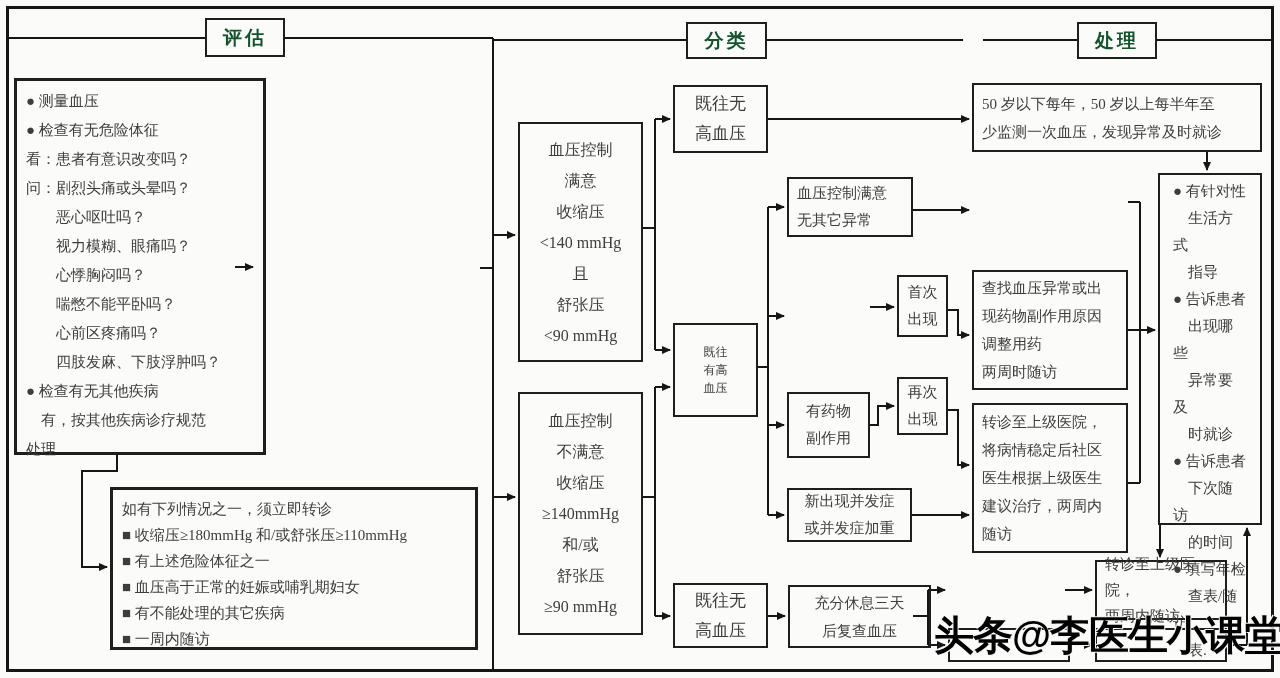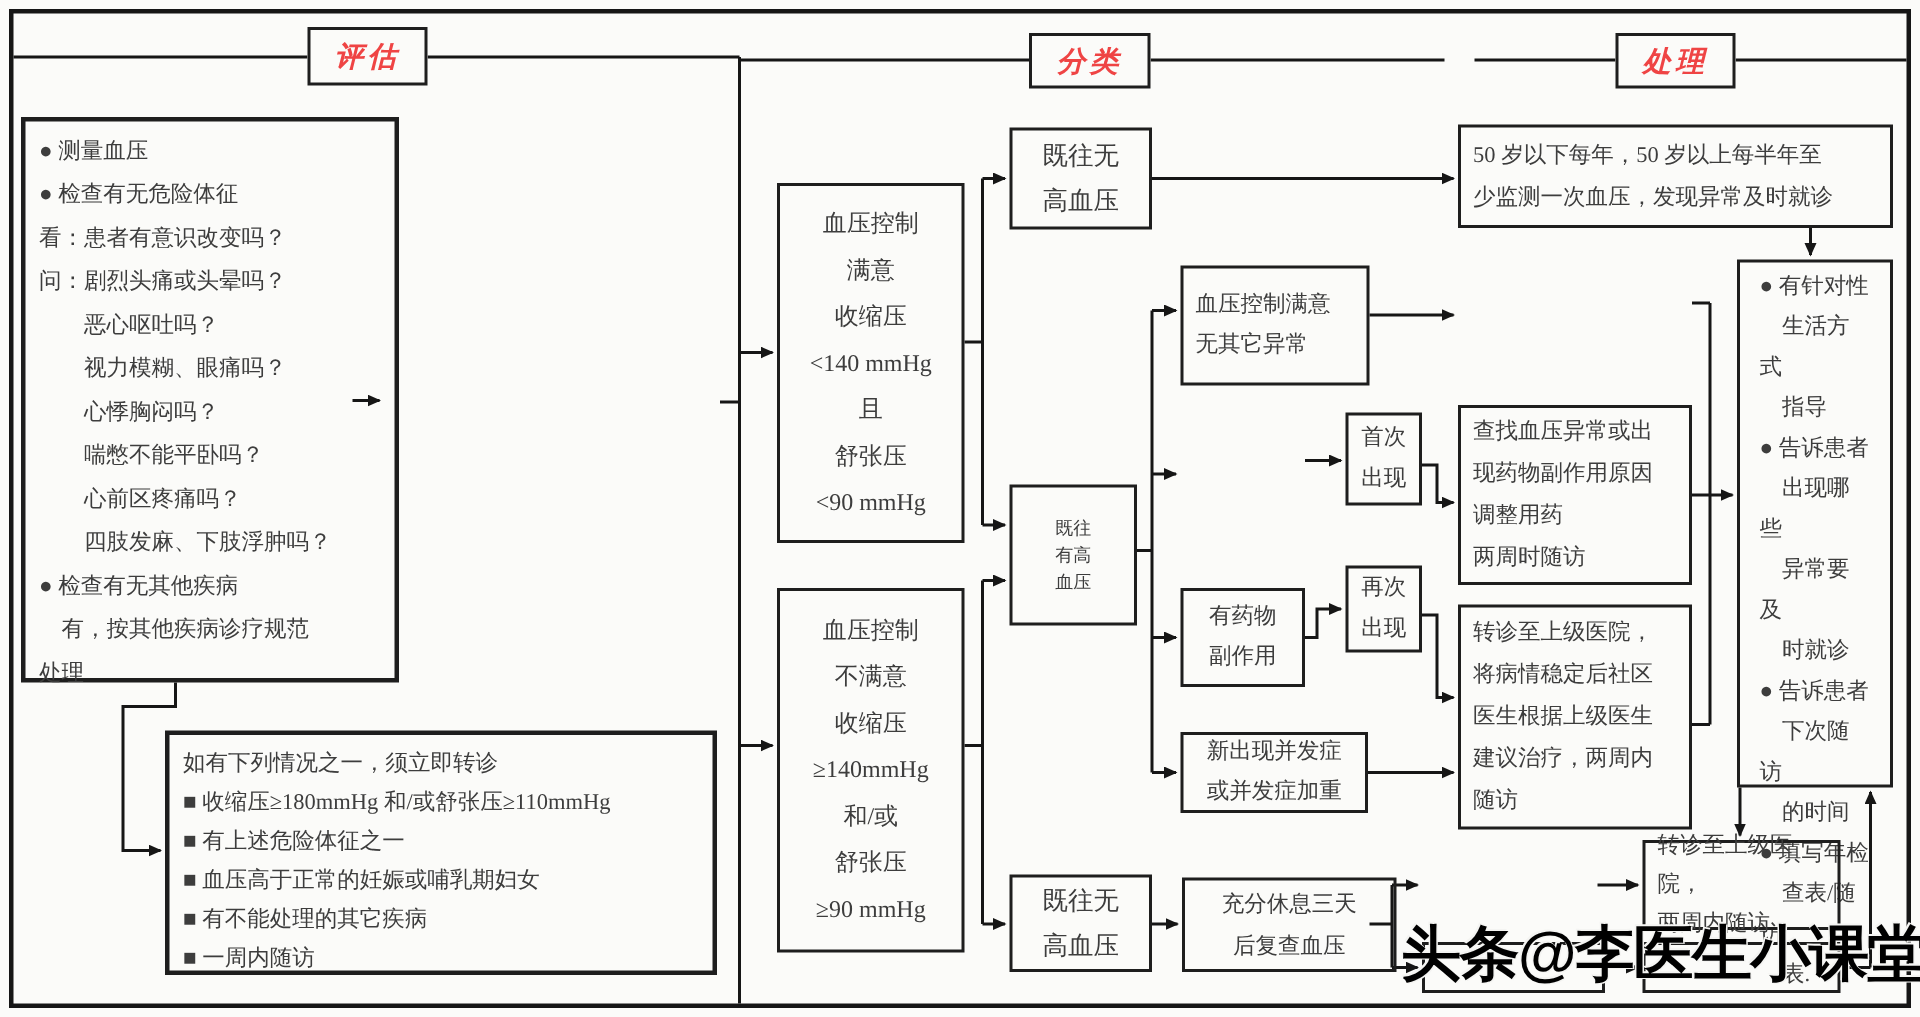--- a/index.html
+++ b/index.html
@@ -14,23 +14,23 @@
     border:2px solid #1e1e1e;color:#3d3d3d;
     white-space:pre-line;font-size:15px;line-height:27px;
     background:transparent;
   }
   .thick{border-width:3px;}
   .c{display:flex;align-items:center;justify-content:center;text-align:center;}
   .lv{display:flex;flex-direction:column;justify-content:center;text-align:left;padding:2px 8px;}
   .tl{padding:6px 9px;text-align:left;}
   .hdr{
     position:absolute;box-sizing:border-box;z-index:3;
-    border:2px solid #1e1e1e;background:#fbfbf9;color:#ef4444;
+    border:2px solid #1e1e1e;background:#fbfbf9;color:#14532d;
     display:flex;align-items:center;justify-content:center;
-    font-size:19px;font-weight:600;letter-spacing:3px;font-style:italic;
+    font-size:19px;font-weight:600;letter-spacing:3px;
   }
   #watermark{
     position:absolute;left:934px;top:608px;z-index:5;
     font-family:"Liberation Sans","DejaVu Sans",sans-serif;
     font-size:40px;font-weight:700;color:#000;letter-spacing:-1px;
     white-space:nowrap;
     text-shadow:1px 1px 0 #f4f4f2,-1px -1px 0 #f4f4f2;
   }
 </style>
 </head>
@@ -131,21 +131,21 @@
   <div class="box c" style="left:673px;top:85px;width:95px;height:68px;font-size:17px;line-height:30px;">既往无
 高血压</div>
   <div class="box c" style="left:673px;top:323px;width:85px;height:94px;font-size:12px;line-height:18px;">既往
 有高
 血压</div>
   <div class="box c" style="left:673px;top:583px;width:95px;height:65px;font-size:17px;line-height:30px;">既往无
 高血压</div>
 
   <div class="box lv" style="left:972px;top:83px;width:290px;height:69px;line-height:28px;">50 岁以下每年，50 岁以上每半年至
 少监测一次血压，发现异常及时就诊</div>
-  <div class="box lv" style="left:787px;top:177px;width:126px;height:80px;line-height:27px;">血压控制满意
+  <div class="box lv" style="left:787px;top:177px;width:126px;height:60px;line-height:27px;">血压控制满意
 无其它异常</div>
   <div class="box c" style="left:897px;top:275px;width:51px;height:62px;">首次
 出现</div>
   <div class="box lv" style="left:972px;top:270px;width:156px;height:120px;line-height:28px;">查找血压异常或出
 现药物副作用原因
 调整用药
 两周时随访</div>
   <div class="box c" style="left:787px;top:392px;width:83px;height:66px;">有药物
 副作用</div>
   <div class="box c" style="left:897px;top:377px;width:51px;height:58px;">再次

